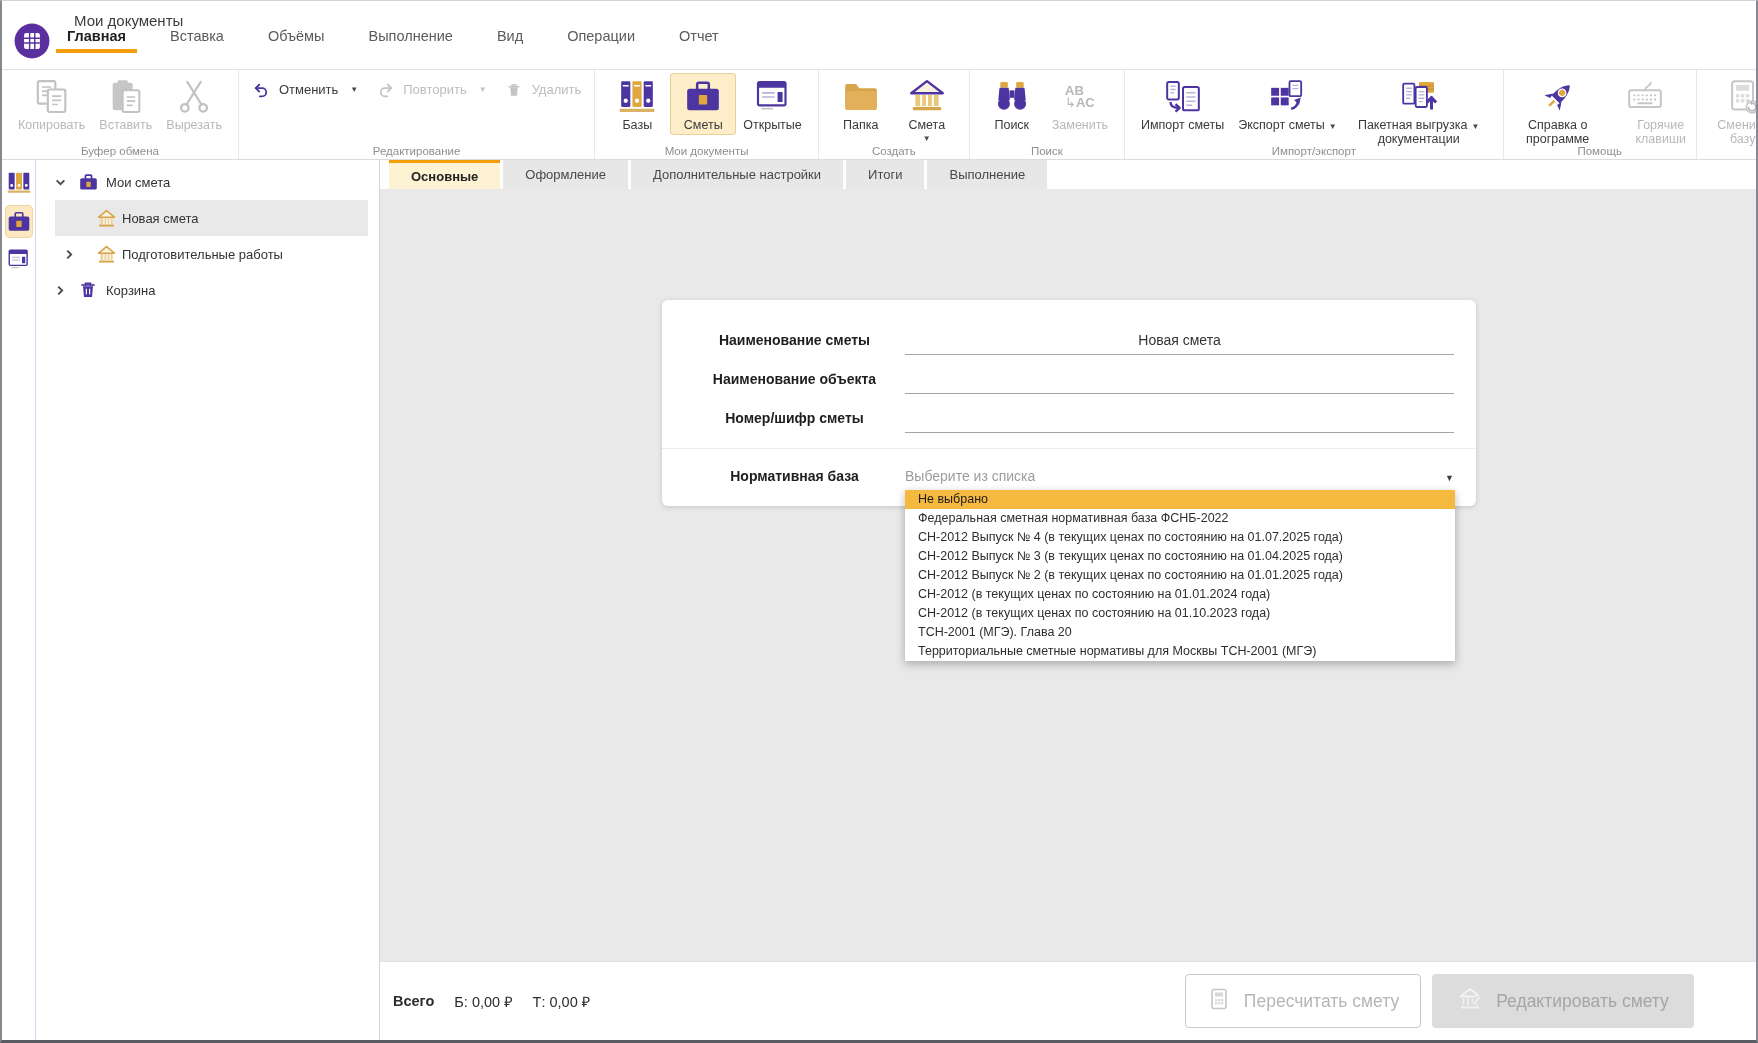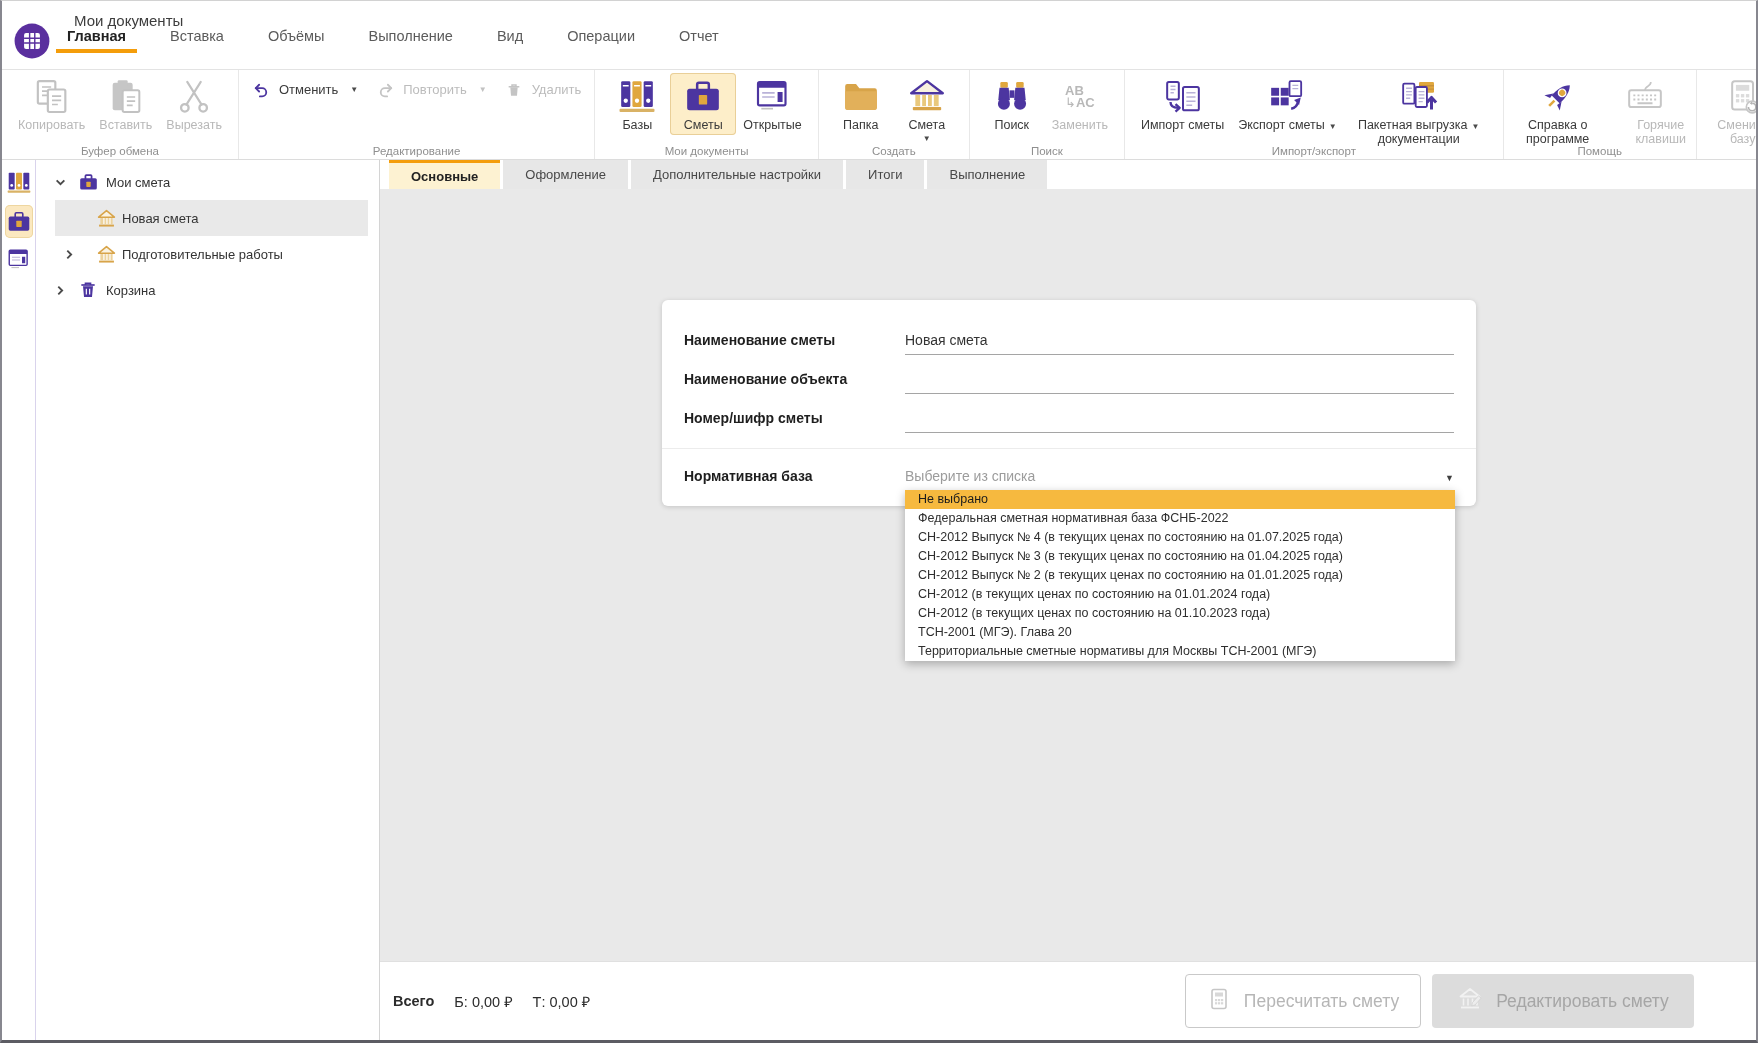--- a/index.html
+++ b/index.html
@@ -52,21 +52,21 @@
   .trow.l1 .ticon{left:60px;}
   .trow.l1 .tlabel{left:86px;}
   .trow.l1 .chev{left:28px;}
 
   .main{flex:1;display:flex;flex-direction:column;background:#fff;min-width:0;}
   .doc-tabs{height:29px;display:flex;gap:3px;padding-left:9px;background:#fff;flex:0 0 auto;}
   .dtab{background:#e7e7e7;color:#484848;font-size:13px;display:flex;align-items:center;padding:0 22px;white-space:nowrap;cursor:default;}
   .dtab.active{background:#fdf2d2;color:#222;font-weight:700;border-top:3px solid #f49d0b;}
 
   .content{flex:1;position:relative;background:#e9e9e9;min-height:0;}
-  .card{position:absolute;left:282px;top:111px;width:814px;height:206px;background:#fff;border-radius:6px;box-shadow:0 1px 5px rgba(0,0,0,.16);}
+  .card{position:absolute;left:282px;top:111px;width:814px;height:206px;background:#fff;border-radius:6px;box-shadow:0 1px 5px rgba(0,0,0,.16);text-align:center;}
   .fieldrow{position:absolute;left:22px;right:22px;height:32px;display:flex;align-items:flex-end;}
   .f-label{width:221px;font-size:14px;font-weight:700;color:#1e1e1e;padding-bottom:7px;white-space:nowrap;}
   .f-field{flex:1;border-bottom:1px solid #a5a5a5;padding-bottom:6px;font-size:14px;color:#333;min-height:21px;}
   .f-field.select{display:flex;align-items:flex-end;justify-content:space-between;color:#9c9c9c;cursor:default;}
   .sel-chev{color:#3f3f3f;font-size:9px;padding-bottom:1px;}
   .card-divider{position:absolute;left:0;right:0;top:148px;border-top:1px solid #ececec;}
 
   .droplist{position:absolute;left:525px;top:301px;width:550px;background:#fff;box-shadow:0 3px 9px rgba(0,0,0,.28);z-index:5;}
   .dopt{height:19px;line-height:19px;padding-left:13px;font-size:12.5px;color:#2e2e2e;white-space:nowrap;overflow:hidden;cursor:default;}
   .dopt.hl{background:#f6b93f;color:#1c1c1c;}

